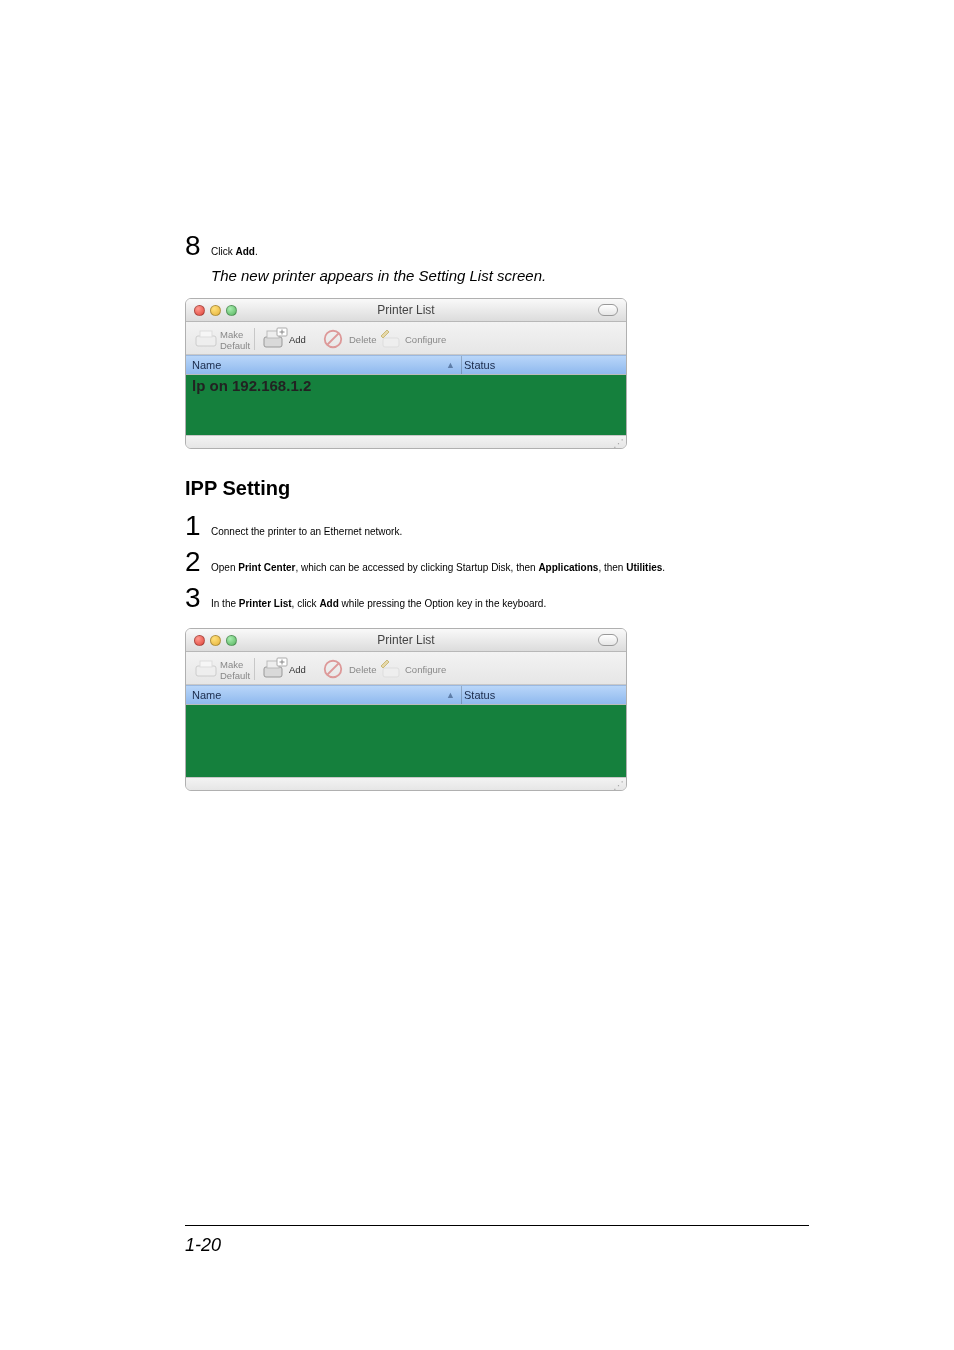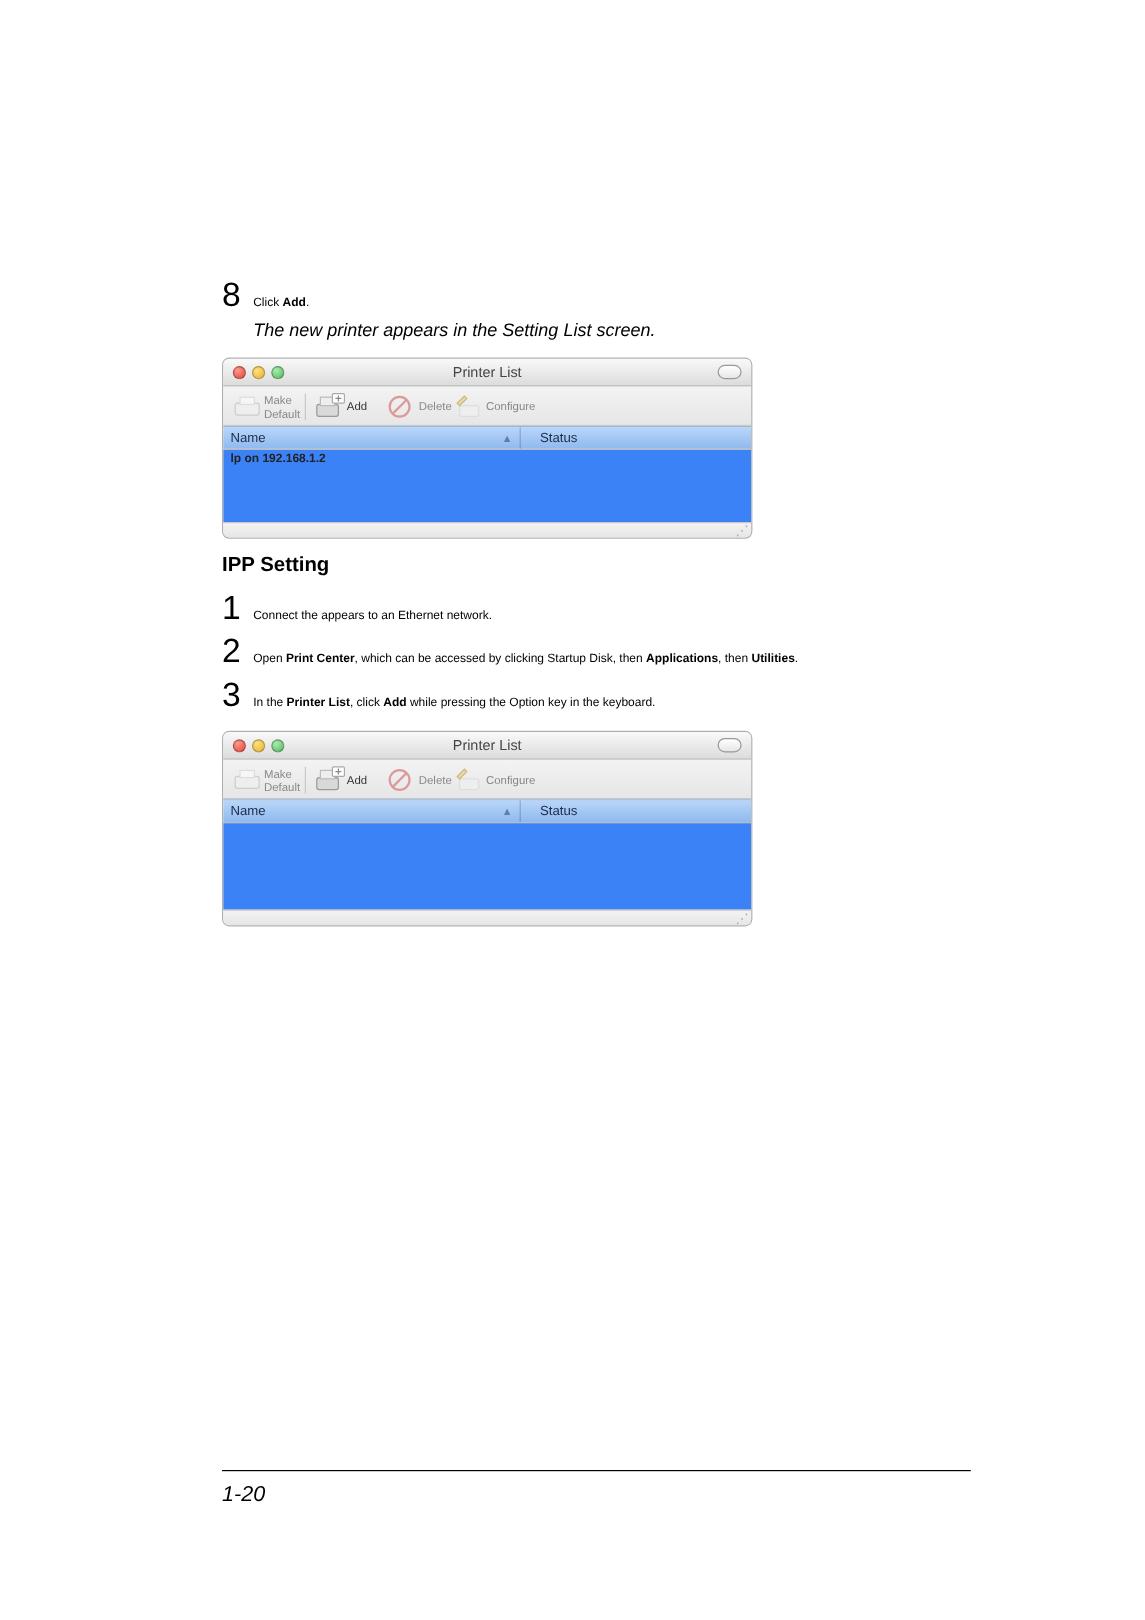--- a/index.html
+++ b/index.html
@@ -38,22 +38,22 @@
   .step-indent {
     margin-left: 26px;
     font-size: 15px;
     line-height: 1.35;
   }
   .italic {
     font-style: italic;
   }
   .heading {
     font-weight: bold;
-    font-size: 17px;
-    margin-top: 12px;
+    font-size: 20px;
+    margin-top: 28px;
     margin-bottom: 10px;
   }
 
   
   .mac-window {
     width: 440px;
     margin: 12px 0 8px 0;
     background: #f5f5f5;
     border: 1px solid #b0b0b0;
     border-radius: 6px;
@@ -149,32 +149,32 @@
   }
   .list-header .col1 {
     flex: 1;
     padding: 2px 6px;
     display: flex;
     align-items: center;
     justify-content: space-between;
   }
   .list-header .col2 {
     width: 160px;
-    padding: 2px 16px;
+    padding: 2px 2px;
     border-left: 1px solid rgba(0,0,0,.2);
     display:flex;align-items:center;
   }
   .sort-arrow {
     font-size: 9px;
     color: #5e7da8;
   }
   .list-body {
     height: 60px;
-    background: #3b82f6;
-    font-size: 10px;
+    background: #15803d;
+    font-size: 15px;
   }
   .list-row {
     padding: 2px 6px;
     font-weight: bold;
     color: #222;
   }
   .statusbar {
     height: 12px;
     background: linear-gradient(#f3f3f3,#e6e6e6);
     border-top: 1px solid #c8c8c8;
@@ -290,21 +290,21 @@
     </div>
     <div class="statusbar">
       <div class="resize">⋰</div>
     </div>
   </div>
 
   <div class="heading">IPP Setting</div>
 
   <div class="step-line">
     <div class="step-num">1</div>
-    <div class="step-text">Connect the appears to an Ethernet network.</div>
+    <div class="step-text">Connect the printer to an Ethernet network.</div>
   </div>
 
   <div class="step-line">
     <div class="step-num">2</div>
     <div class="step-text">
       <span>Open </span><b>Print Center</b><span>, which can be accessed by clicking Startup Disk, then </span><b>Applications</b><span>, then </span><b>Utilities</b><span>.</span>
     </div>
   </div>
 
   <div class="step-line" style="margin-top:3px;">

